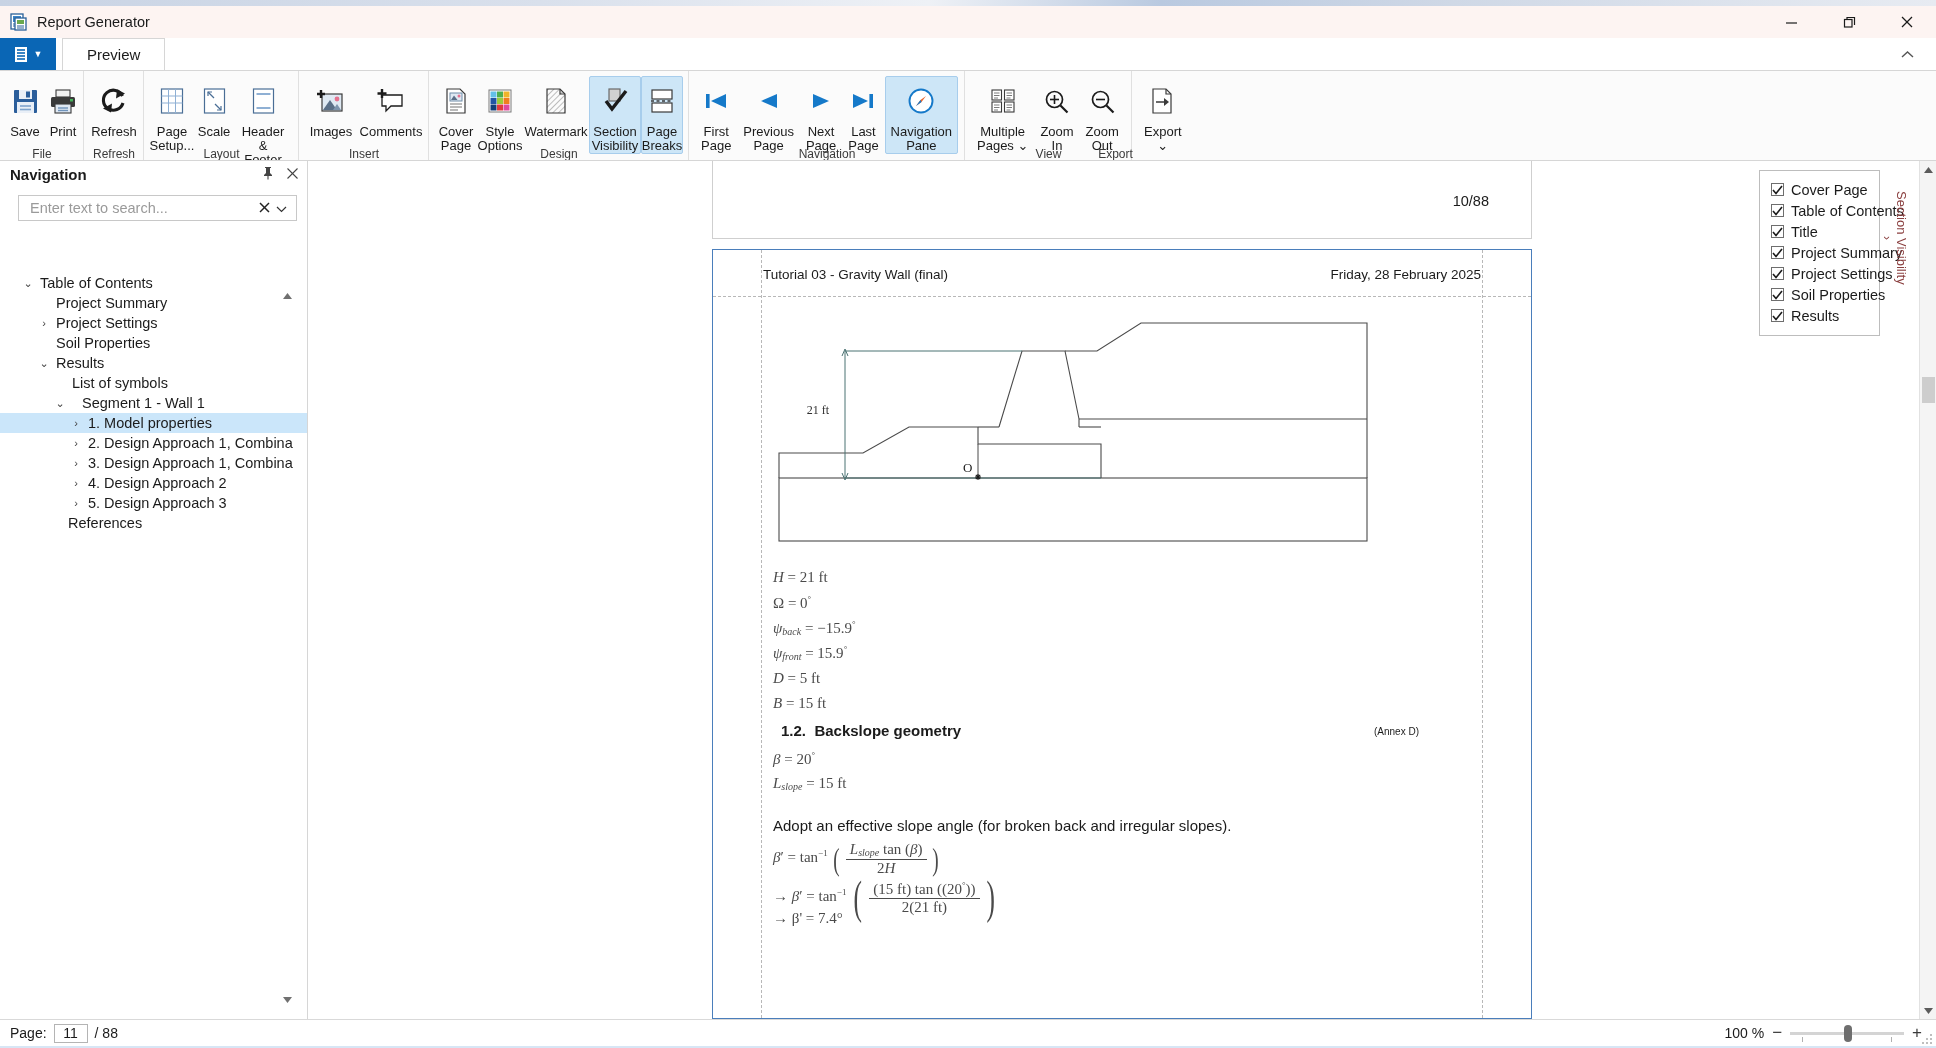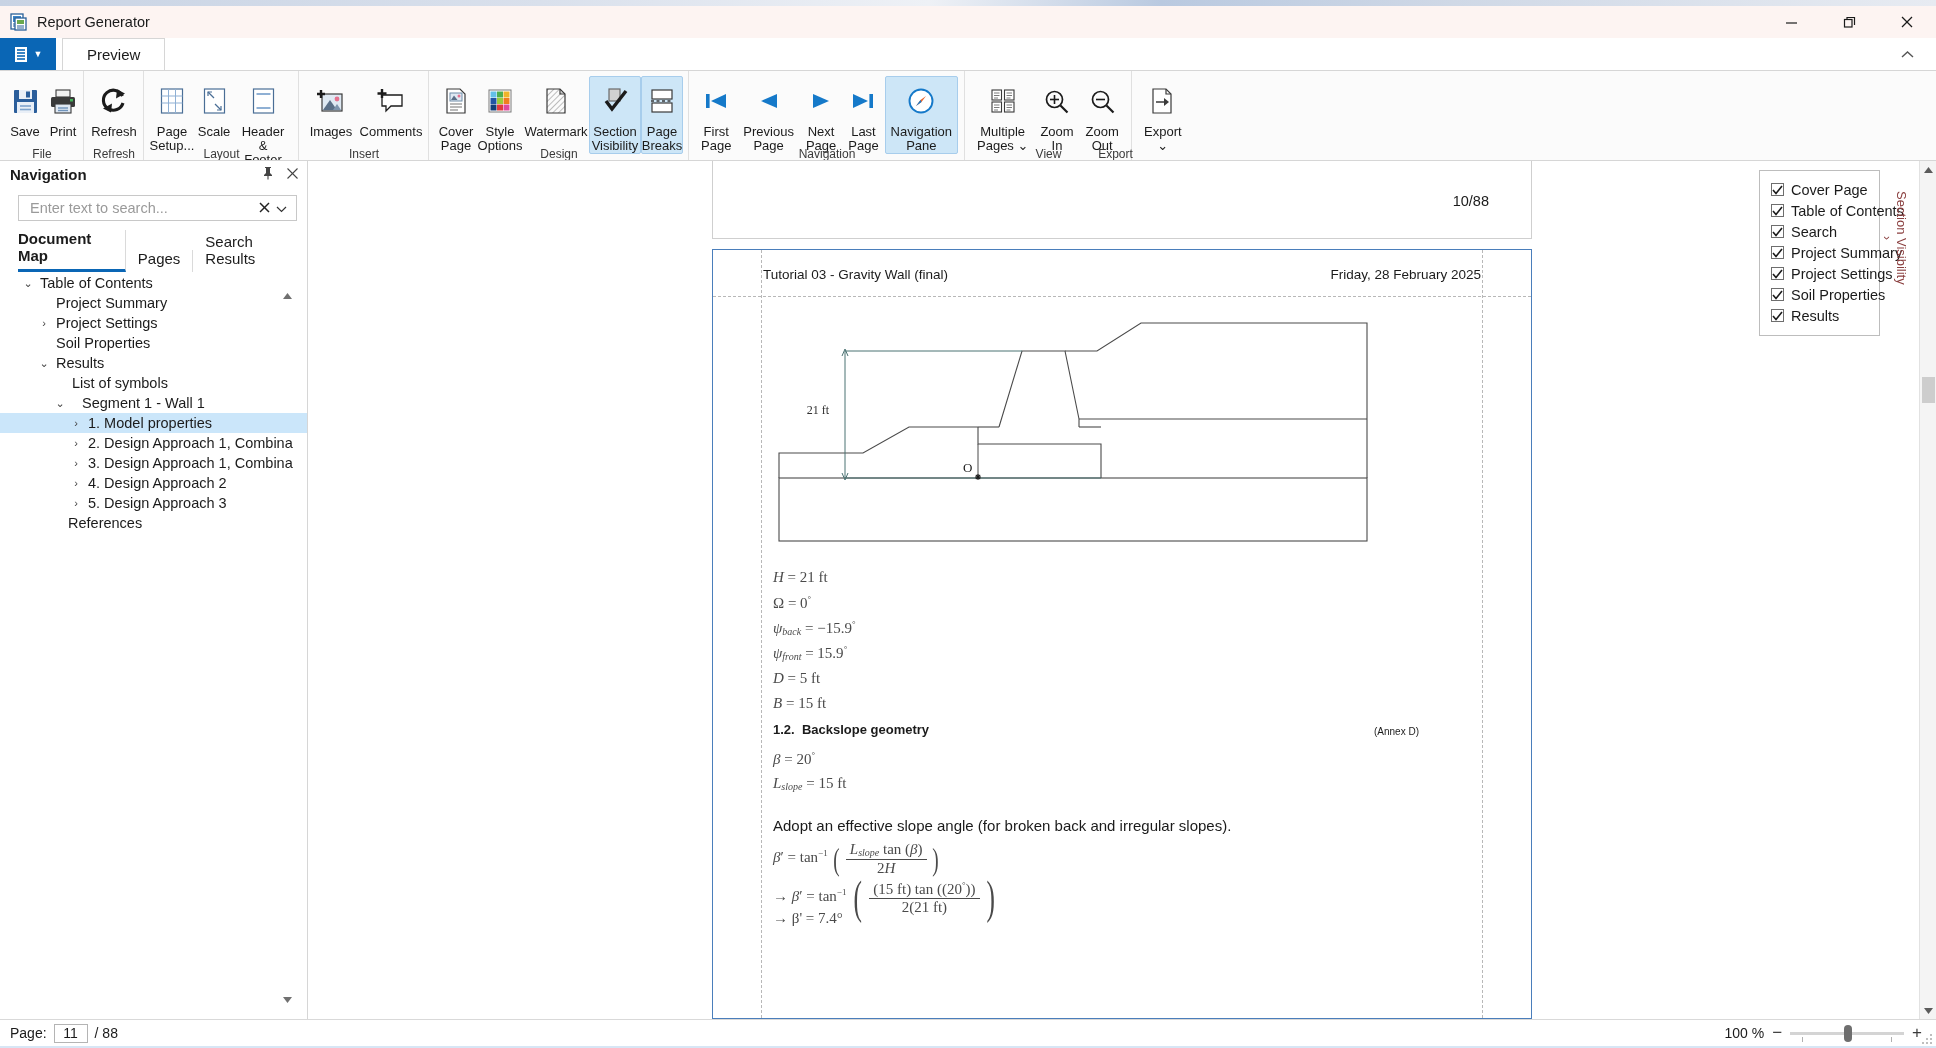--- a/index.html
+++ b/index.html
@@ -517,25 +517,20 @@
           <line x1="10" y1="1" x2="1" y2="10" stroke="#222" stroke-width="1.5"></line>
         </svg>
     </span>
     <span class="navsearch-ic">
       <svg width="11" height="8" viewBox="0 0 11 8">
           <polyline points="1,2 5.5,6.5 10,2" fill="none" stroke="#333" stroke-width="1.2"></polyline>
         </svg>
     </span>
   </div>
 
-  <div id="nav-tabs">
-    <div class="ntab sel">Document Map</div>
-    <div class="ntab">Pages</div>
-    <div class="ntab">Search Results</div>
-  </div>
 
   <div id="tree">
       <div class="tnode">
         <span class="chev" style="margin-left: 20px;">⌄</span>
         <span style="margin-left: 4px;">Table of Contents</span>
       </div>
       <div class="tnode">
         <span class="chev" style="margin-left: 36px;"></span>
         <span style="margin-left: 4px;">Project Summary</span>
       </div>
@@ -645,21 +640,21 @@
 
     <div class="eq" style="left:60px;top:319px;"><i>H</i> = 21 ft</div>
     <div class="eq" style="left:60px;top:344px;">Ω = 0<span class="sup">°</span></div>
     <div class="eq" style="left:60px;top:369px;"><i>ψ</i><span class="sub">back</span> = −15.9<span class="sup">°</span></div>
     <div class="eq" style="left:60px;top:394px;"><i>ψ</i><span class="sub"><i>front</i></span> = 15.9<span class="sup">°</span></div>
     <div class="eq" style="left:60px;top:420px;"><i>D</i> = 5 ft</div>
     <div class="eq" style="left:60px;top:445px;"><i>B</i> = 15 ft</div>
 
     <div id="annexD">(Annex D)</div>
 
-    <div class="body-txt" style="left:60px;top:472px;font-weight:bold;font-size:13px;">
+    <div class="body-txt" style="left:68px;top:472px;font-weight:bold;font-size:15px;">
       <span>1.2.</span>&nbsp;&nbsp;<span>Backslope geometry</span>
     </div>
 
     <div class="eq" style="left:60px;top:500px;"><i>β</i> = 20<span class="sup">°</span></div>
     <div class="eq" style="left:60px;top:525px;"><i>L</i><span class="sub">slope</span> = 15 ft</div>
 
     <div class="body-txt" style="left:60px;top:567px;">Adopt an effective slope angle (for broken back and irregular slopes).</div>
 
     <div class="eq" style="left:60px;top:592px;line-height:1;">
       <i>β</i>′ = tan<span class="sup">−1</span>
@@ -696,21 +691,21 @@
         </svg>
       </span>
       <span>Table of Contents</span>
     </div>
     <div class="cbrow">
       <span class="cbox">
         <svg width="11" height="10" viewBox="0 0 11 10">
           <polyline points="1,5 4,8.5 10,1" fill="none" stroke="#1b1b1b" stroke-width="1.6"></polyline>
         </svg>
       </span>
-      <span>Search</span>
+      <span>Title</span>
     </div>
     <div class="cbrow">
       <span class="cbox">
         <svg width="11" height="10" viewBox="0 0 11 10">
           <polyline points="1,5 4,8.5 10,1" fill="none" stroke="#1b1b1b" stroke-width="1.6"></polyline>
         </svg>
       </span>
       <span>Project Summary</span>
     </div>
     <div class="cbrow">

